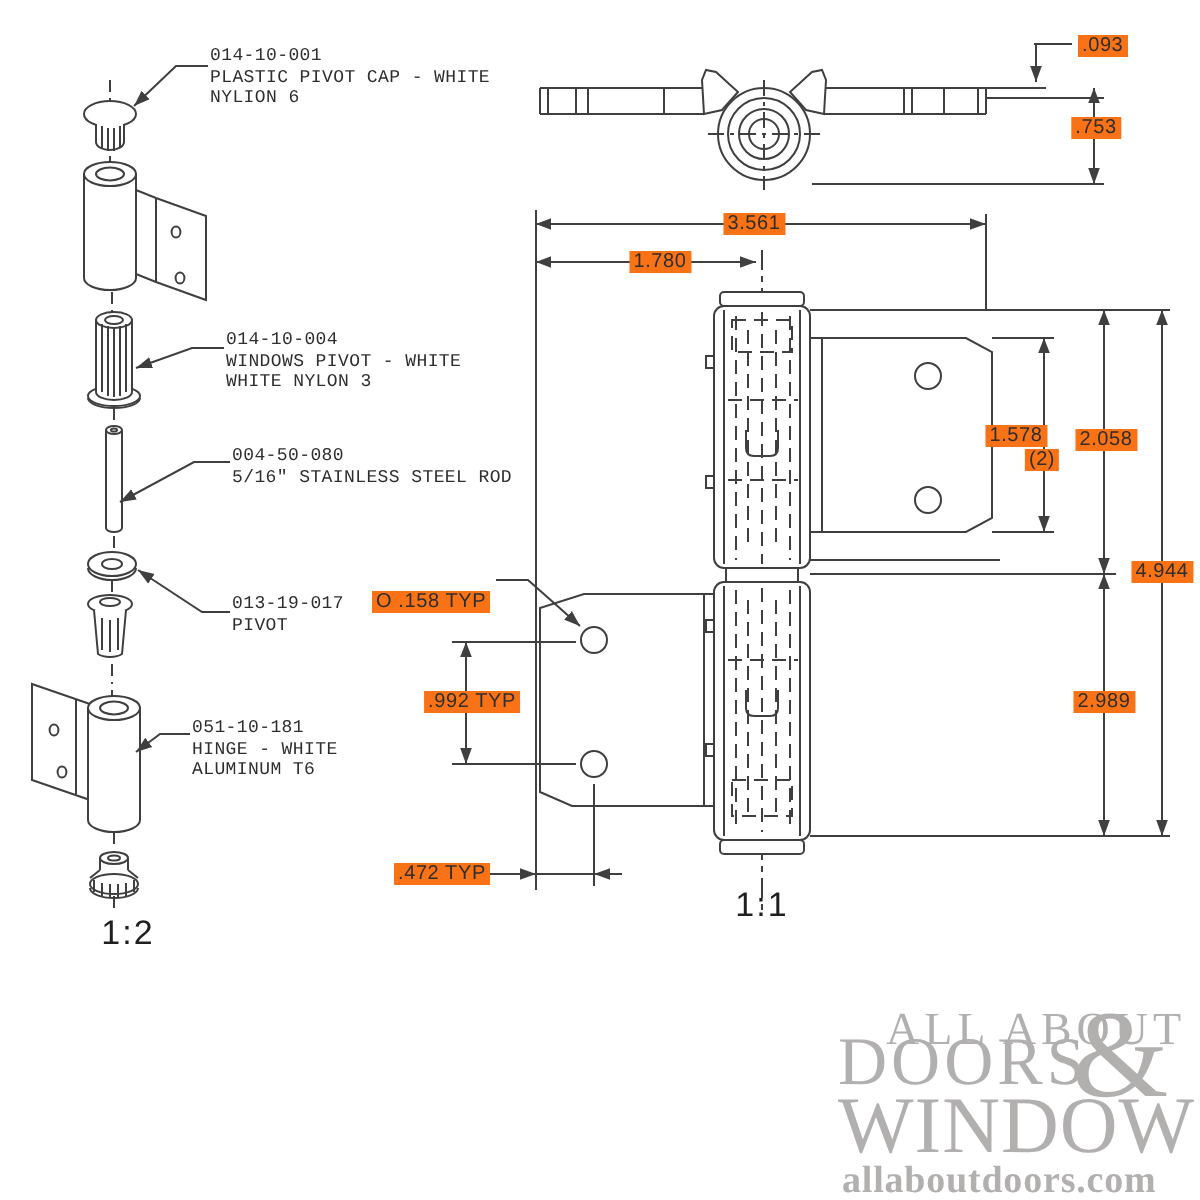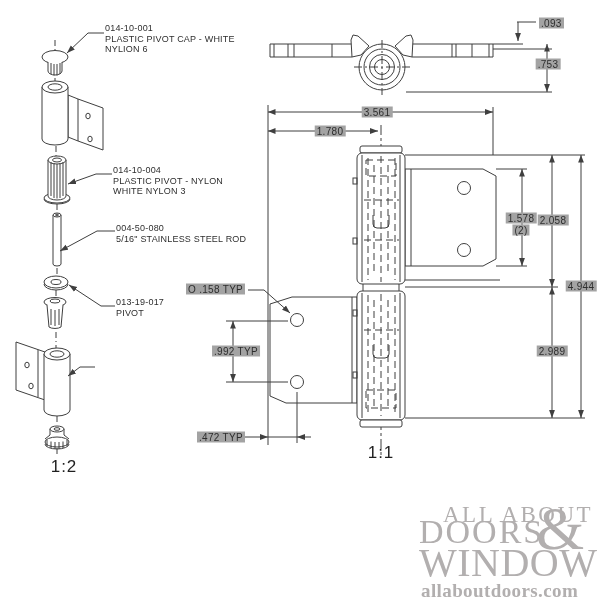--- a/index.html
+++ b/index.html
@@ -1,21 +1,21 @@
 <!DOCTYPE html>
 <html><head>
 <meta charset="utf-8">
 <style>
   html,body{margin:0;padding:0;background:#fff;}
   .canvas{position:relative;width:600px;height:600px;background:#fff;overflow:hidden;
           font-family:"Liberation Sans",sans-serif;}
   svg{position:absolute;left:0;top:0;}
   .plabel{position:absolute;font-size:9px;line-height:10.5px;color:#2e2e2e;
-          letter-spacing:.2px;white-space:nowrap;}
-  .dim{position:absolute;font-size:10px;color:#2e2e2e;background:#a3a3a3;padding:0 2px;
+          letter-spacing:.2px;white-space:nowrap;font-family:Liberation Mono, monospace;}
+  .dim{position:absolute;font-size:10px;color:#2e2e2e;background:#f97316;padding:0 2px;
        transform:translate(-50%,-50%);white-space:nowrap;letter-spacing:.3px;}
   .dim.leftal{transform:translate(0,-50%);}
   .scale{position:absolute;font-size:17px;color:#1f1f1f;transform:translate(-50%,-50%);
          letter-spacing:1px;}
   .logo{position:absolute;left:413px;top:496px;width:187px;height:104px;color:#b2afaf;
         font-family:"Liberation Serif",serif;}
   .logo .l1{position:absolute;left:30px;top:6px;font-size:23px;letter-spacing:2.5px;}
   .logo .l2{position:absolute;left:6px;top:19px;font-size:34px;letter-spacing:2px;line-height:34px;}
   .logo .amp{position:absolute;left:123px;top:1px;font-size:62px;line-height:62px;}
   .logo .l3{position:absolute;left:6px;top:50px;font-size:40px;letter-spacing:.5px;line-height:33px;}
@@ -229,42 +229,47 @@
   </g>
 </svg>
 
 <div class="plabel" style="left:105px;top:23px">
   <div>014-10-001</div>
   <div>PLASTIC PIVOT CAP - WHITE</div>
   <div>NYLION 6</div>
 </div>
 <div class="plabel" style="left:113px;top:165px">
   <div>014-10-004</div>
-  <div>PLASTIC PIVOT - NYLON</div>
+  <div>WINDOWS PIVOT - WHITE</div>
   <div>WHITE NYLON 3</div>
 </div>
 <div class="plabel" style="left:116px;top:223px">
   <div>004-50-080</div>
   <div>5/16" STAINLESS STEEL ROD</div>
 </div>
 <div class="plabel" style="left:116px;top:297px">
   <div>013-19-017</div>
   <div>PIVOT</div>
+</div>
+<div class="plabel" style="left:96px;top:359px">
+  <div>051-10-181</div>
+  <div>HINGE - WHITE</div>
+  <div>ALUMINUM T6</div>
 </div>
 
 <div class="dim leftal" style="left:539px;top:23px">.093</div>
 <div class="dim" style="left:548px;top:64px">.753</div>
 <div class="dim" style="left:377px;top:112px">3.561</div>
 <div class="dim" style="left:330px;top:131px">1.780</div>
-<div class="dim" style="left:521px;top:218px">1.578</div>
+<div class="dim" style="left:508px;top:218px">1.578</div>
 <div class="dim" style="left:521px;top:230px">(2)</div>
 <div class="dim" style="left:553px;top:220px">2.058</div>
 <div class="dim" style="left:581px;top:286px">4.944</div>
 <div class="dim" style="left:552px;top:351px">2.989</div>
-<div class="dim leftal" style="left:186px;top:289px">O .158 TYP</div>
+<div class="dim leftal" style="left:186px;top:301px">O .158 TYP</div>
 <div class="dim" style="left:236px;top:351px">.992 TYP</div>
 <div class="dim leftal" style="left:197px;top:437px">.472 TYP</div>
 
 <div class="scale" style="left:64px;top:467px">1:2</div>
 <div class="scale" style="left:381px;top:453px">1:1</div>
 
 <div class="logo">
   <div class="l1">ALL ABOUT</div>
   <div class="l2">DOORS</div>
   <div class="amp">&amp;</div>

